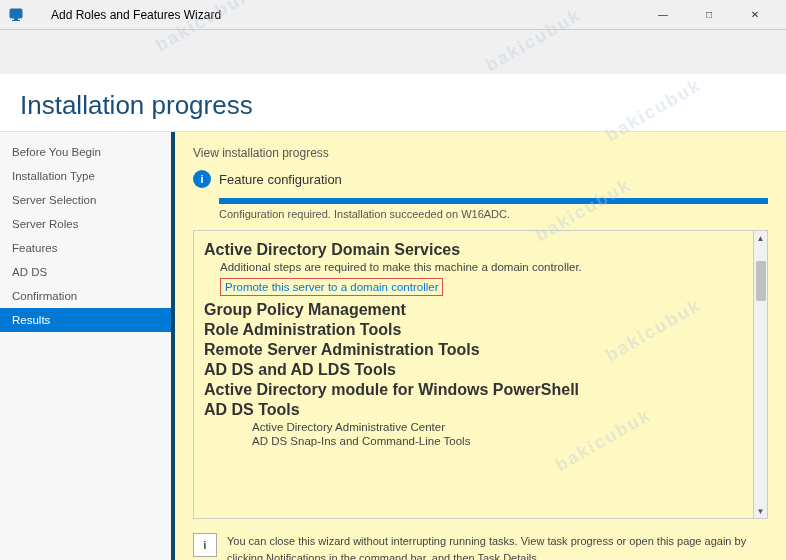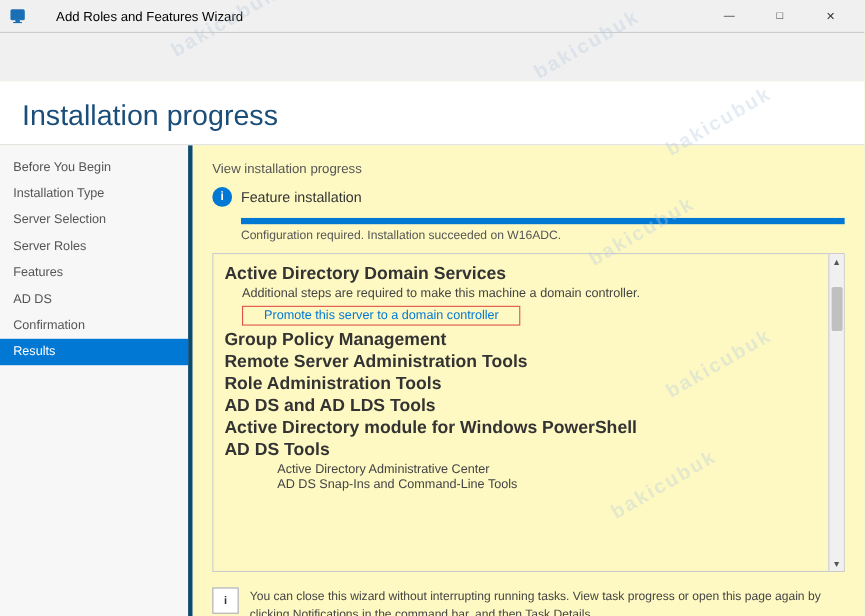--- a/index.html
+++ b/index.html
@@ -240,21 +240,21 @@
       color: #444;
       margin: 2px 0;
     }
     .result-item.indent1 { margin-left: 16px; }
     .result-item.indent3 { margin-left: 48px; }
 
     .promote-link {
       display: inline-block;
       color: #0078d4;
       border: 1px solid #e0504a;
-      padding: 2px 19px;
+      padding: 2px 4px;
       font-size: 11.5px;
       margin: 3px 0 3px 16px;
       cursor: pointer;
       text-decoration: none;
     }
 
     
     .bottom-notice {
       display: flex;
       align-items: flex-start;
@@ -351,43 +351,43 @@
       <div class="sidebar-item active">
         <span>Results</span>
       </div>
     </div>
 
     <div class="main-content">
       <div class="section-title">View installation progress</div>
 
       <div class="feature-installation">
         <div class="info-icon">i</div>
-        <span class="feature-label">Feature installation</span>
+        <span class="feature-label">Feature configuration</span>
       </div>
 
       <div class="progress-bar-container">
         <div class="progress-bar-fill" style="width:100%"></div>
       </div>
 
       <div class="config-text">Configuration required. Installation succeeded on W16ADC.</div>
 
       <div class="results-box">
         <div class="results-scroll">
 
           <div class="result-section-title">Active Directory Domain Services</div>
 
           <div class="result-item indent1">Additional steps are required to make this machine a domain controller.</div>
 
           <a class="promote-link">Promote this server to a domain controller</a>
 
           <div class="result-section-title">Group Policy Management</div>
 
+          <div class="result-section-title indent1">Role Administration Tools</div>
+
           <div class="result-section-title">Remote Server Administration Tools</div>
-
-          <div class="result-section-title indent1">Role Administration Tools</div>
 
           <div class="result-section-title indent2">AD DS and AD LDS Tools</div>
 
           <div class="result-section-title indent3">Active Directory module for Windows PowerShell</div>
 
           <div class="result-section-title indent2">AD DS Tools</div>
 
           <div class="result-item indent3">Active Directory Administrative Center</div>
 
           <div class="result-item indent3">AD DS Snap-Ins and Command-Line Tools</div>

